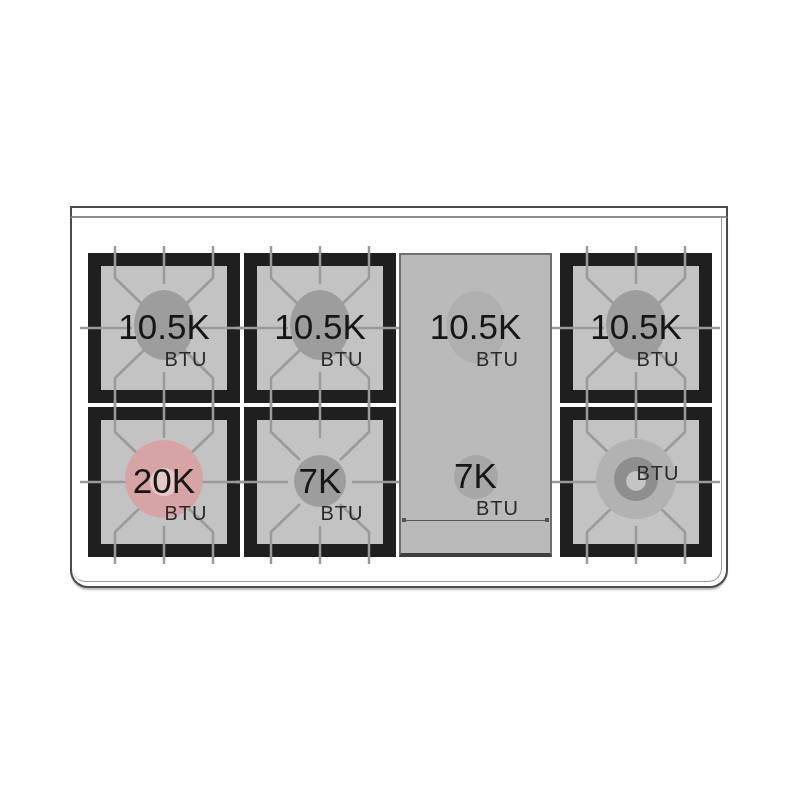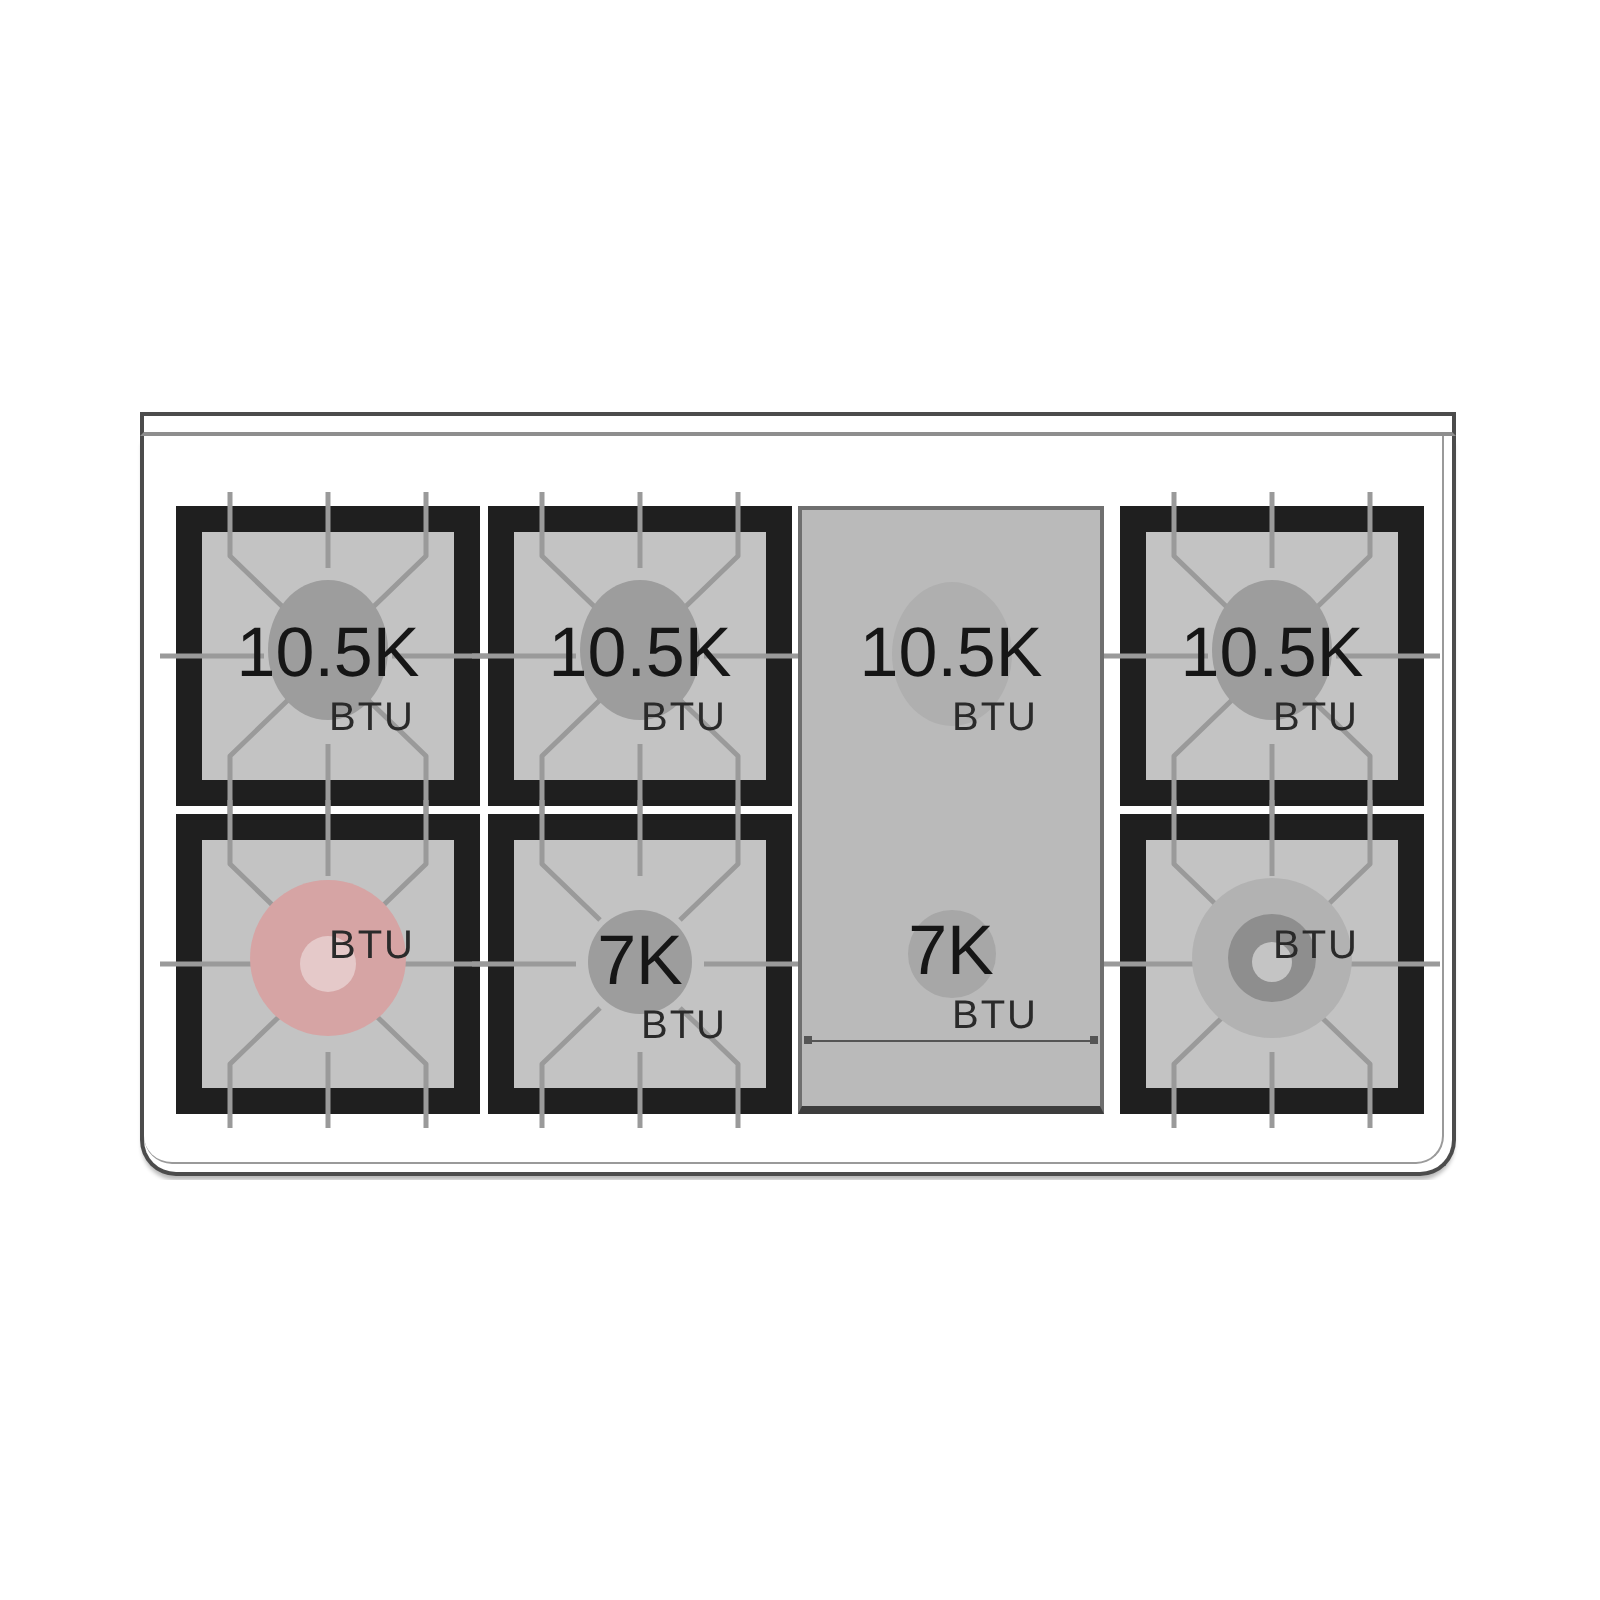--- a/index.html
+++ b/index.html
@@ -1,16 +1,16 @@
 <!DOCTYPE html>
 <html style="--frame-black: #1f1f1f; --grate-bg: #c3c3c3; --grate-line: #9a9a9a; --burner-gray: #9d9d9d; --power-pink: #d6a4a4; --power-pink-center: #e5c9c9; --ring-outer: #b2b2b2; --ring-mid: #8e8e8e; --ring-center: #c4c4c4; --griddle-bg: #bababa; --griddle-circle: #afafaf; --griddle-circle-small: #a7a7a7; --outline: #4c4c4c; --text: #161616;"><head>
 <meta charset="utf-8">
 <style>
   html,body{margin:0;padding:0;background:#ffffff;}
-  .stage{position:relative;width:800px;height:590px;background:#fff;overflow:hidden;
+  .stage{position:relative;width:800px;height:800px;background:#fff;overflow:hidden;
          font-family:"Liberation Sans",sans-serif;}
 
   
   .band{position:absolute;left:70px;top:206px;width:658px;height:12px;
         box-sizing:border-box;background:#fff;
         border:2px solid var(--outline);border-bottom:2px solid #8e8e8e;}
   .bodyshell{position:absolute;left:70px;top:218px;width:658px;height:370px;
         box-sizing:border-box;background:#fff;
         border:2px solid var(--outline);border-top:none;
         border-radius:0 0 18px 18px;
@@ -126,20 +126,21 @@
       <path class="g" d="M27,157 V125 L56,97"></path>
         <path class="g" d="M125,157 V125 L96,97"></path>
       <path class="g" d="M76,-7 V31"></path>
         <path class="g" d="M76,157 V119"></path>
       <path class="g" d="M-8,75 H44"></path>
         <path class="g" d="M160,75 H108"></path>
       <circle class="burner-power" cx="76" cy="72" r="39"></circle>
       <circle class="burner-power-center" cx="76" cy="75" r="14"></circle>
     </svg>
     <div class="label">
+      <div class="value">20K</div>
       <div class="unit">BTU</div>
     </div>
   </div>
 
   <div class="cell r2 c2">
     <svg class="grate" viewBox="0 0 152 150" width="152" height="150">
       <rect class="pan" x="13" y="13" width="126" height="124"></rect>
       <path class="g" d="M27,-7 V25 L56,53"></path>
         <path class="g" d="M125,-7 V25 L96,53"></path>
       <path class="g" d="M27,157 V125 L56,97"></path>

